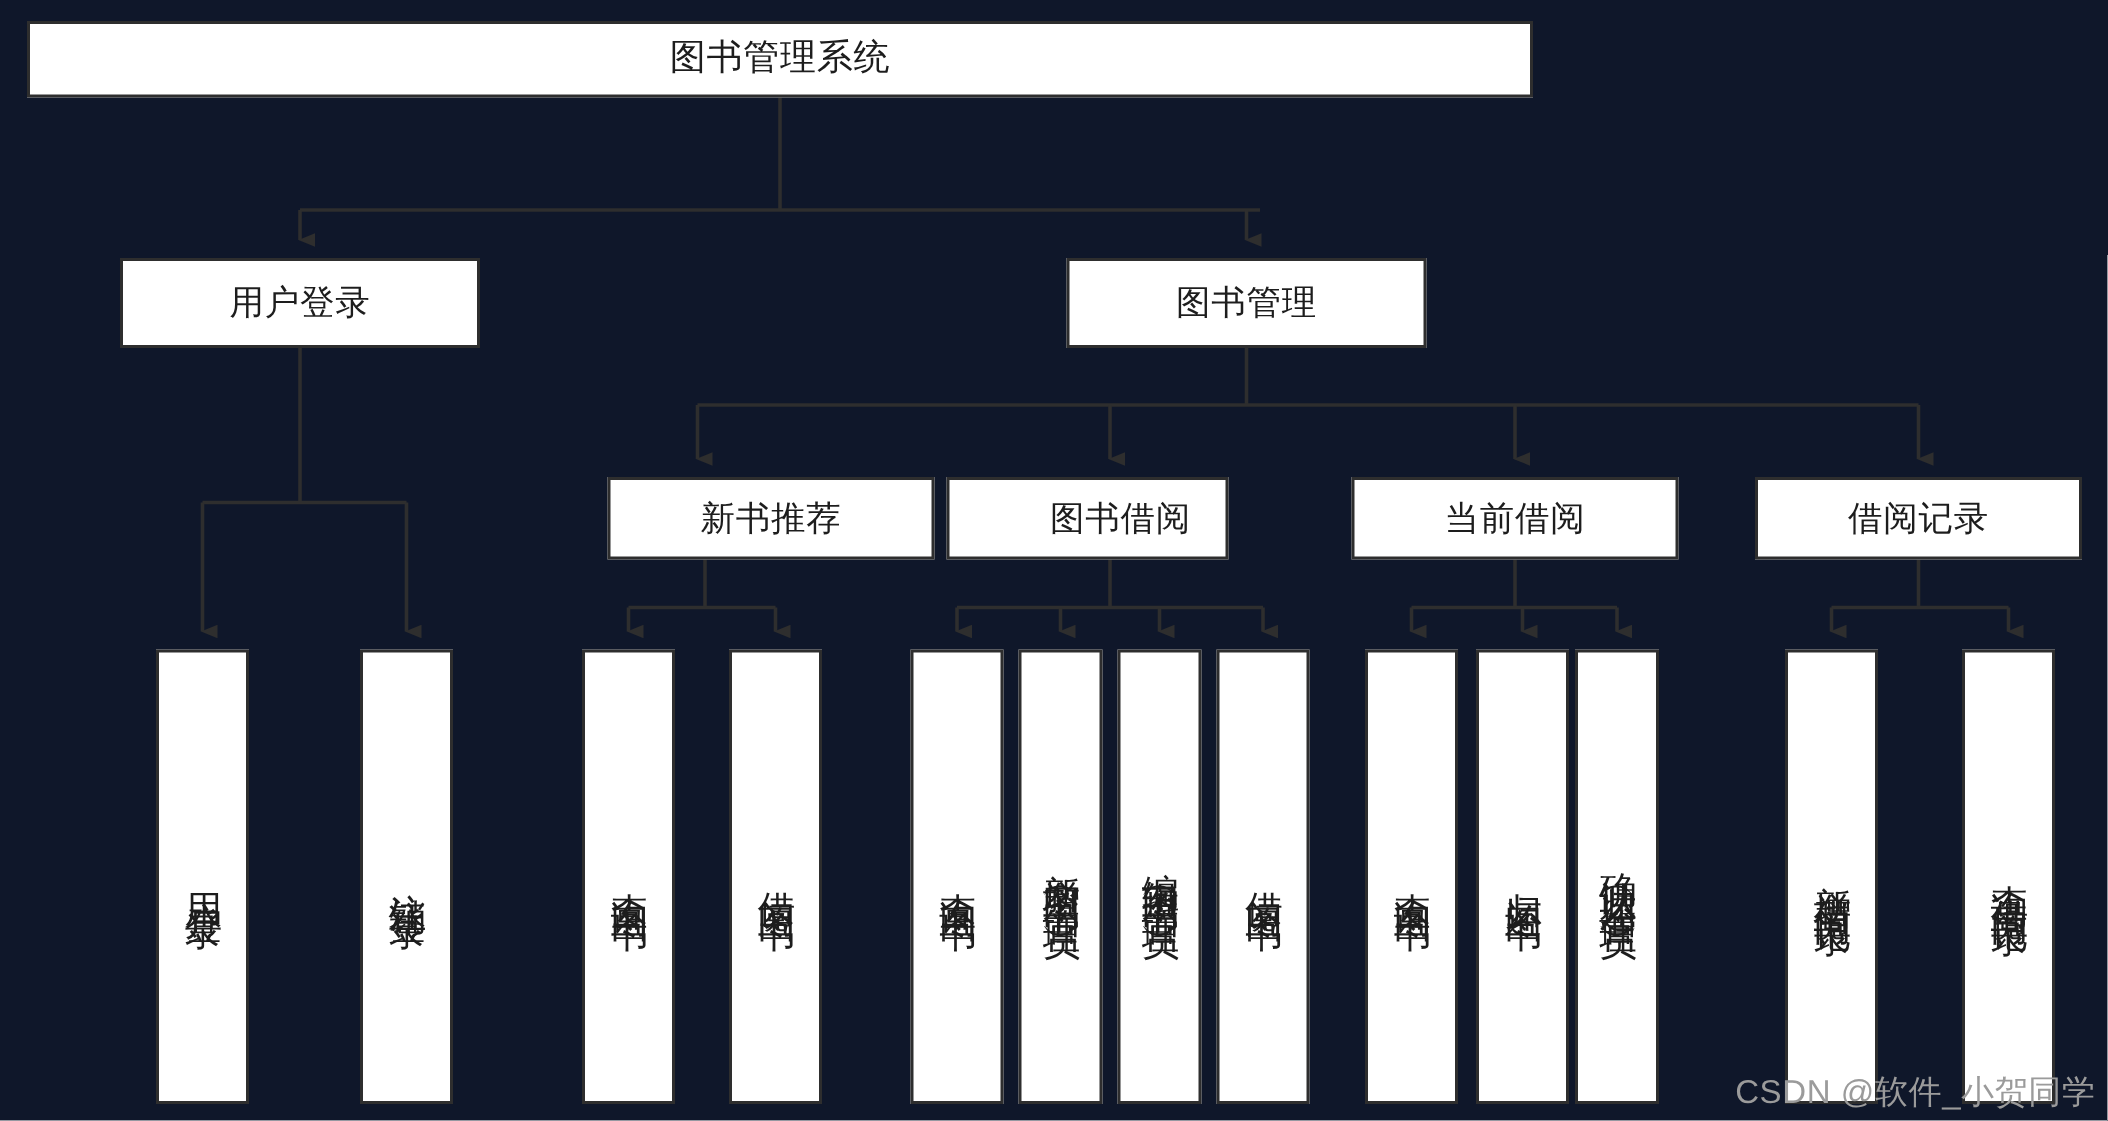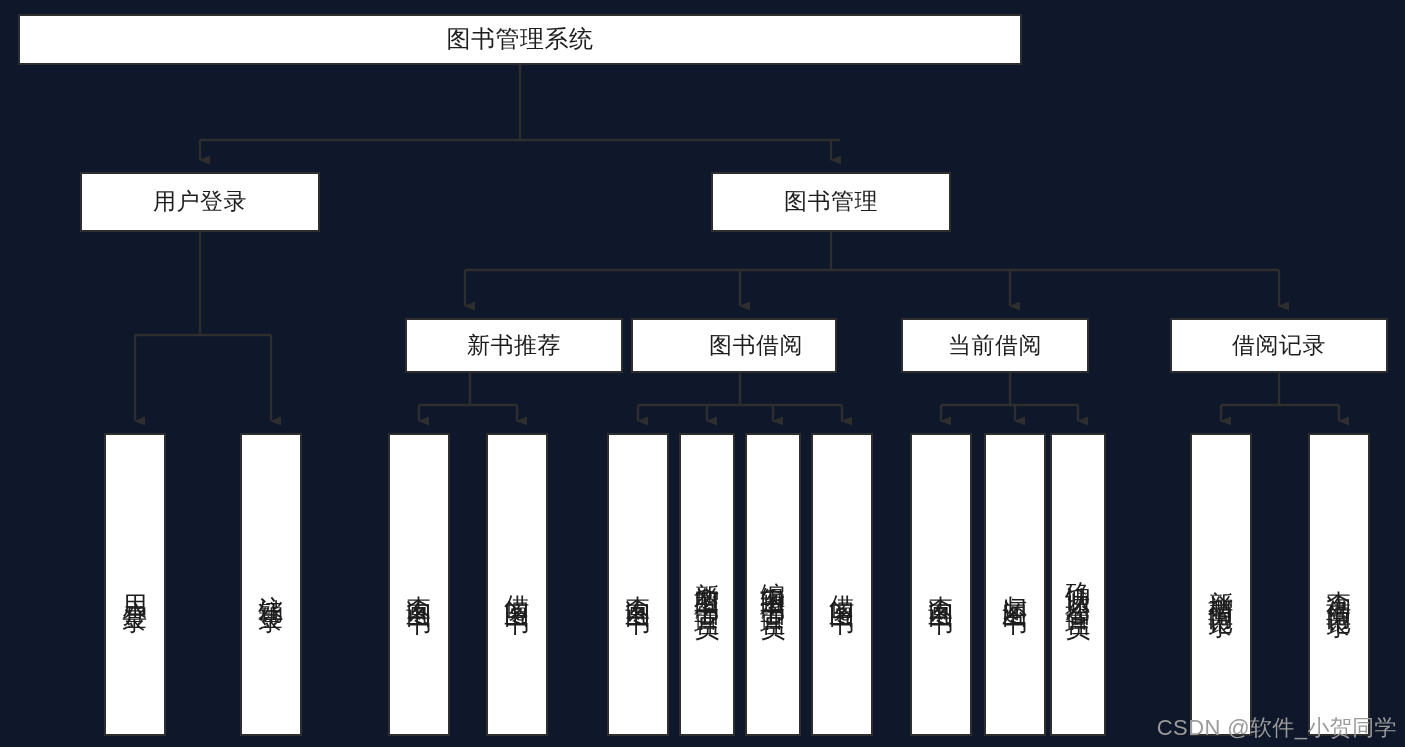--- a/index.html
+++ b/index.html
@@ -137,24 +137,24 @@
   <div class="node horiz" style="left:80px; top:172px; width:240px; height:60px;">
     <span class="node-label">用户登录</span>
   </div>
   <div class="node horiz" style="left:711px; top:172px; width:240px; height:60px;text-align:center;">
     <span class="node-label">图书管理</span>
   </div>
 
   <div class="node horiz" style="left:361px; top:318px; width:218px; height:55px;margin-left:44px;">
     <span class="node-label">新书推荐</span>
   </div>
-  <div class="node horiz" style="left:631px; top:318px; width:206px; height:55px;padding-left:44px;">
+  <div class="node horiz" style="left:631px; top:318px; width:188px; height:55px;padding-left:44px;">
     <span class="node-label">图书借阅</span>
   </div>
-  <div class="node horiz" style="left:901px; top:318px; width:188px; height:55px;text-align:center;">
+  <div class="node horiz" style="left:901px; top:318px; width:218px; height:55px;text-align:center;">
     <span class="node-label">当前借阅</span>
   </div>
   <div class="node horiz" style="left:1170px; top:318px; width:218px; height:55px;">
     <span class="node-label">借阅记录</span>
   </div>
 
   <div class="node vert" style="left:104px; top:433px; width:62px; height:303px;">
     <span class="node-label">用户登录</span>
   </div>
   <div class="node vert" style="left:240px; top:433px; width:62px; height:303px;">

